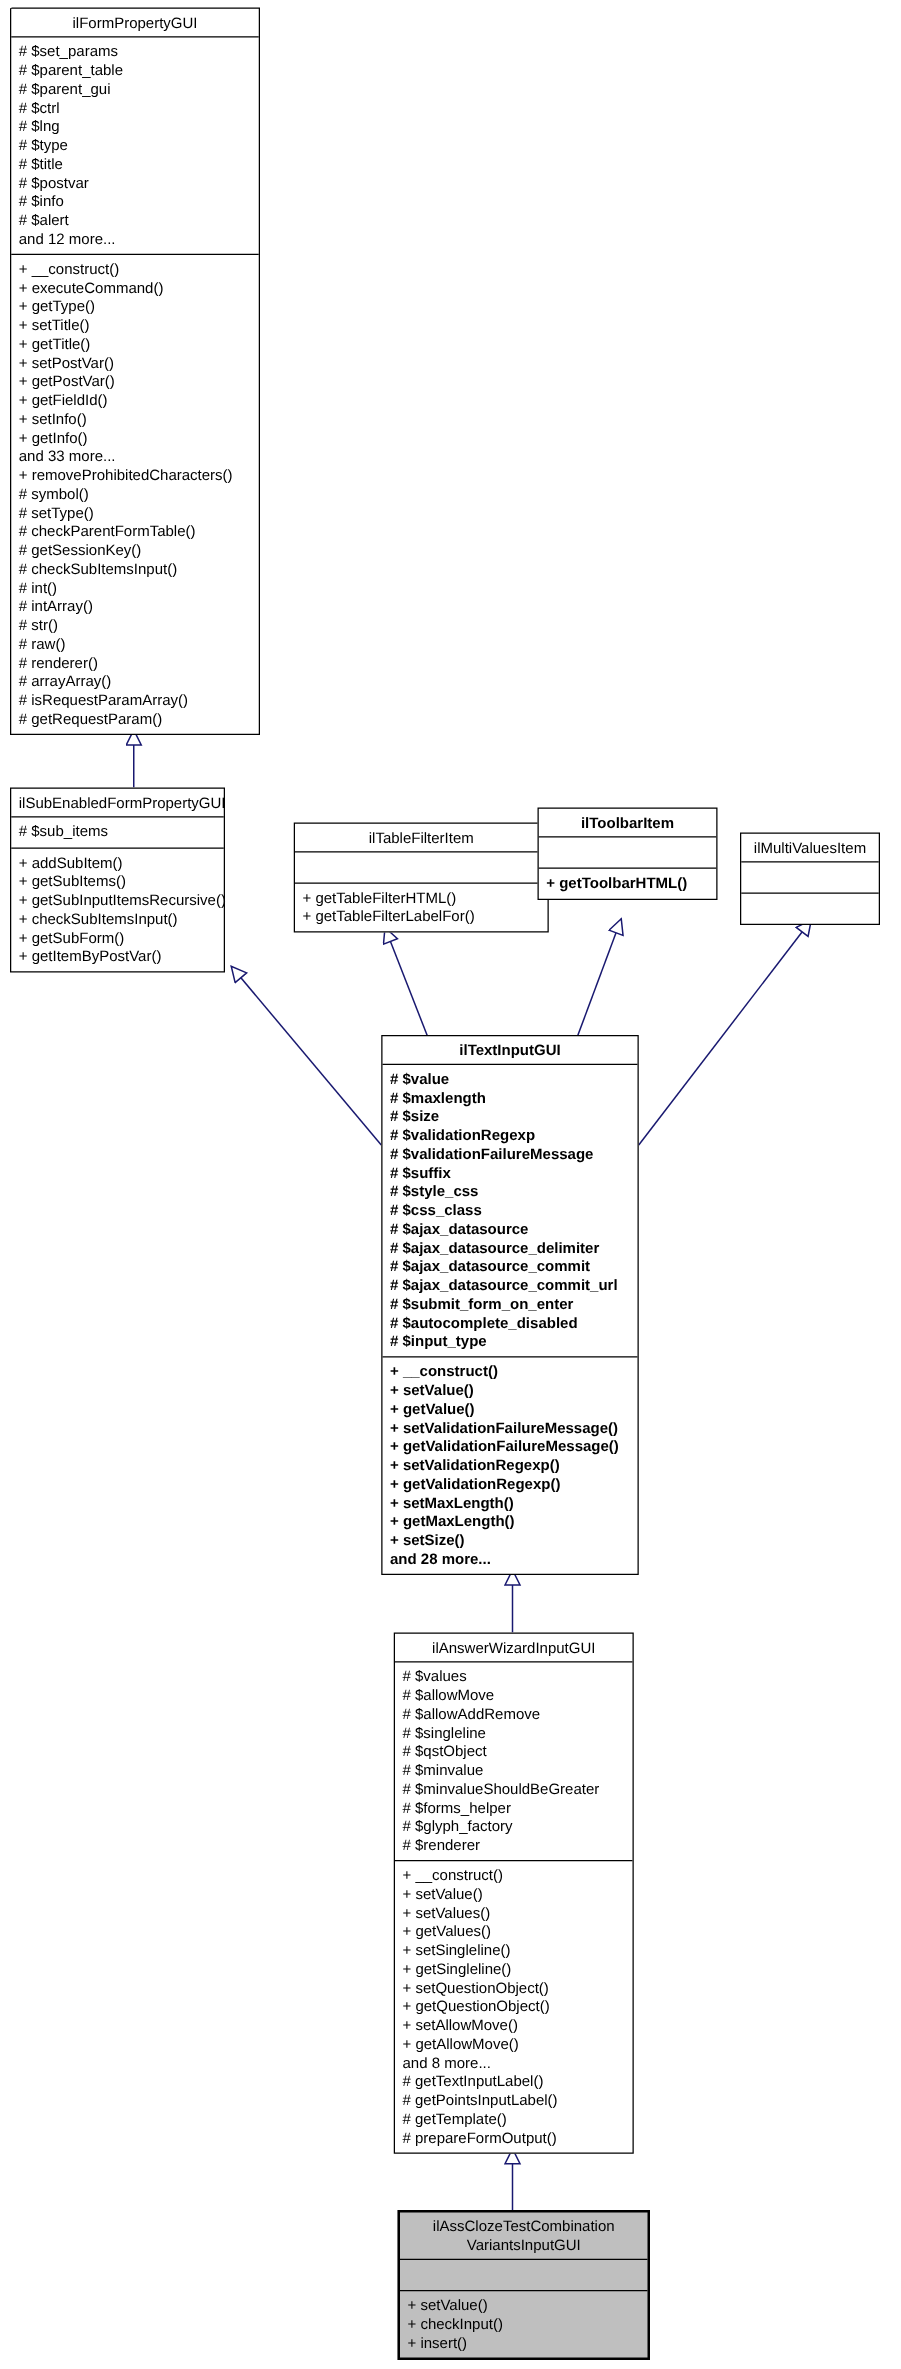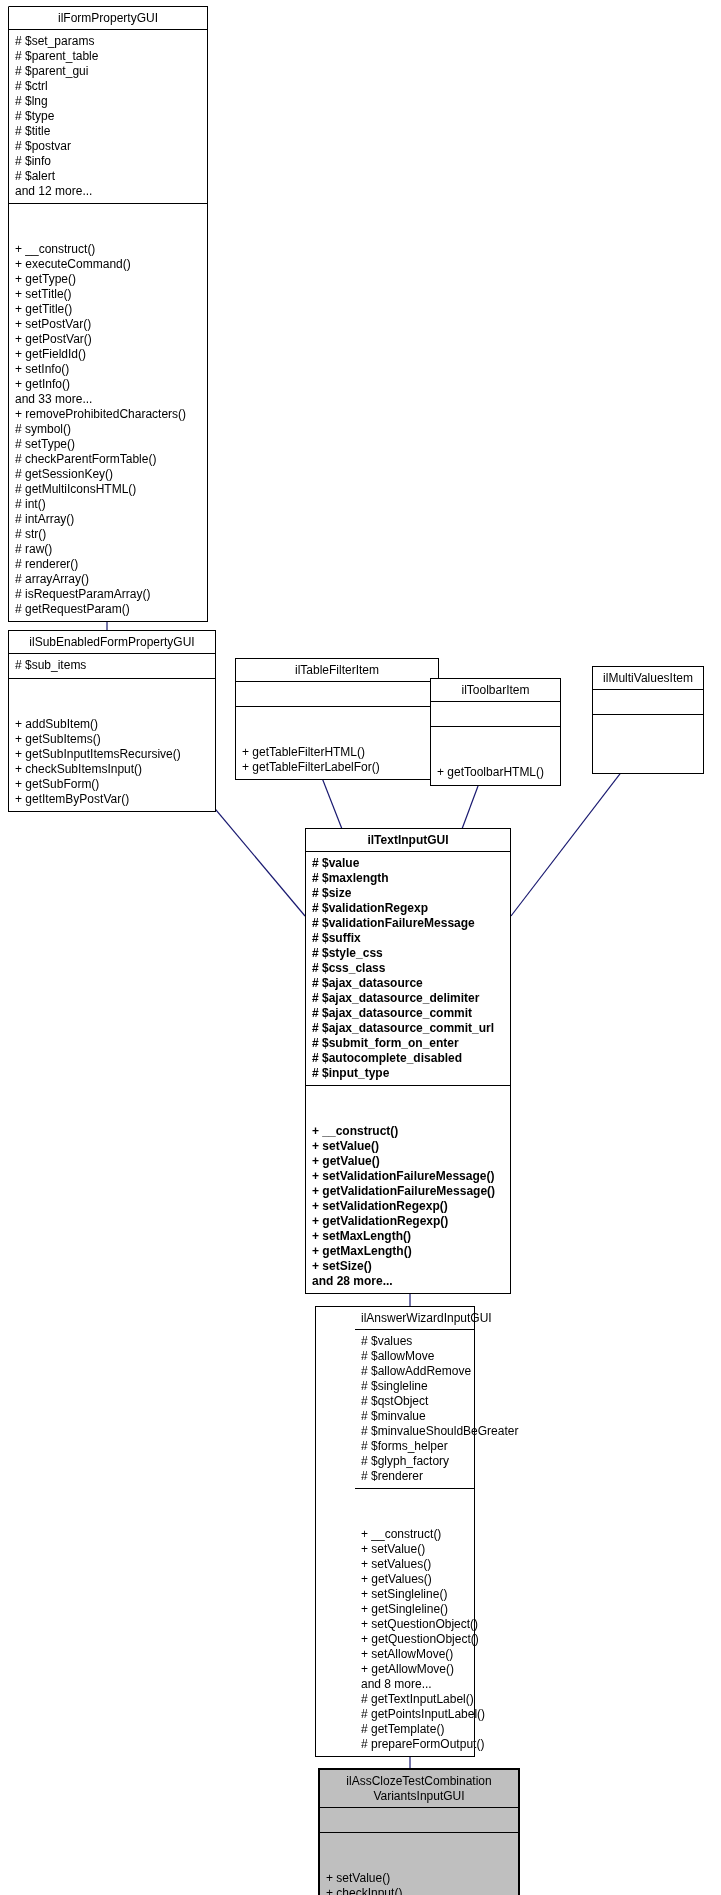--- a/index.html
+++ b/index.html
@@ -37,21 +37,20 @@
     white-space:pre-line;
   }
   .node-attrs{
     padding:4px 6px;
     border-bottom:1px solid var(--node-border);
     min-height:16px;
   }
   .node-methods{
     padding:4px 6px;
     min-height:16px;
-    margin-top:34px;
   }
   .node.highlight{
     background:var(--highlight-bg);
     border-width:2px;
   }
   .member-line{white-space:nowrap;}
 </style>
 </head>
 <body>
 
@@ -97,33 +96,33 @@
         <div class="member-line">+ getPostVar()</div>
         <div class="member-line">+ getFieldId()</div>
         <div class="member-line">+ setInfo()</div>
         <div class="member-line">+ getInfo()</div>
         <div class="member-line">and 33 more...</div>
         <div class="member-line">+ removeProhibitedCharacters()</div>
         <div class="member-line"># symbol()</div>
         <div class="member-line"># setType()</div>
         <div class="member-line"># checkParentFormTable()</div>
         <div class="member-line"># getSessionKey()</div>
-        <div class="member-line"># getMultiIconsHTML()</div>
+        <div class="member-line"># checkSubItemsInput()</div>
         <div class="member-line"># int()</div>
         <div class="member-line"># intArray()</div>
         <div class="member-line"># str()</div>
         <div class="member-line"># raw()</div>
         <div class="member-line"># renderer()</div>
         <div class="member-line"># arrayArray()</div>
         <div class="member-line"># isRequestParamArray()</div>
         <div class="member-line"># getRequestParam()</div>
       </div>
   </div>
 
-  <div class="node" style="left:8px;top:630px;width:208px;">
+  <div class="node" style="left:8px;top:630px;width:172px;">
     <div class="node-title">ilSubEnabledFormPropertyGUI</div>
     <div class="node-attrs">
         <div class="member-line"># $sub_items</div>
       </div>
     <div class="node-methods">
         <div class="member-line">+ addSubItem()</div>
         <div class="member-line">+ getSubItems()</div>
         <div class="member-line">+ getSubInputItemsRecursive()</div>
         <div class="member-line">+ checkSubItemsInput()</div>
         <div class="member-line">+ getSubForm()</div>
@@ -133,21 +132,21 @@
 
   <div class="node" style="left:235px;top:658px;width:204px;">
     <div class="node-title">ilTableFilterItem</div>
     <div class="node-attrs"></div>
     <div class="node-methods">
         <div class="member-line">+ getTableFilterHTML()</div>
         <div class="member-line">+ getTableFilterLabelFor()</div>
       </div>
   </div>
 
-  <div class="node" style="left:430px;top:678px;width:131px;">
+  <div class="node" style="left:430px;top:646px;width:144px;font-weight:bold;">
     <div class="node-title">ilToolbarItem</div>
     <div class="node-attrs"></div>
     <div class="node-methods">
         <div class="member-line">+ getToolbarHTML()</div>
       </div>
   </div>
 
   <div class="node" style="left:592px;top:666px;width:112px;">
     <div class="node-title">ilMultiValuesItem</div>
     <div class="node-attrs"></div>
@@ -181,21 +180,21 @@
         <div class="member-line">+ getValidationFailureMessage()</div>
         <div class="member-line">+ setValidationRegexp()</div>
         <div class="member-line">+ getValidationRegexp()</div>
         <div class="member-line">+ setMaxLength()</div>
         <div class="member-line">+ getMaxLength()</div>
         <div class="member-line">+ setSize()</div>
         <div class="member-line">and 28 more...</div>
       </div>
   </div>
 
-  <div class="node" style="left:315px;top:1306px;width:160px;padding-left:39px;">
+  <div class="node" style="left:315px;top:1306px;width:192px;">
     <div class="node-title">ilAnswerWizardInputGUI</div>
     <div class="node-attrs">
         <div class="member-line"># $values</div>
         <div class="member-line"># $allowMove</div>
         <div class="member-line"># $allowAddRemove</div>
         <div class="member-line"># $singleline</div>
         <div class="member-line"># $qstObject</div>
         <div class="member-line"># $minvalue</div>
         <div class="member-line"># $minvalueShouldBeGreater</div>
         <div class="member-line"># $forms_helper</div>

